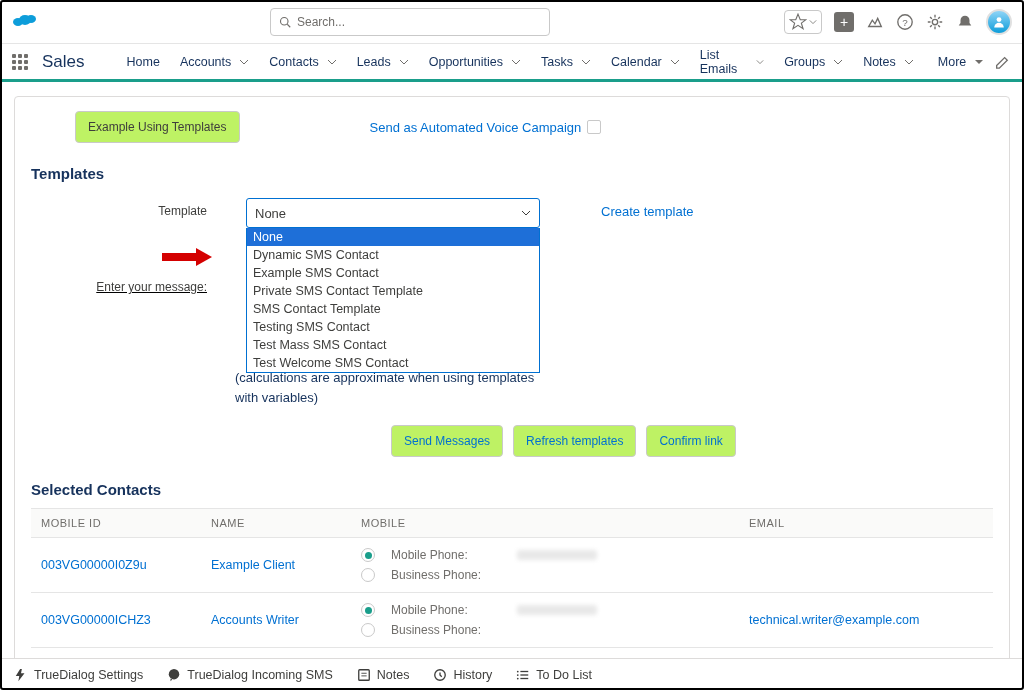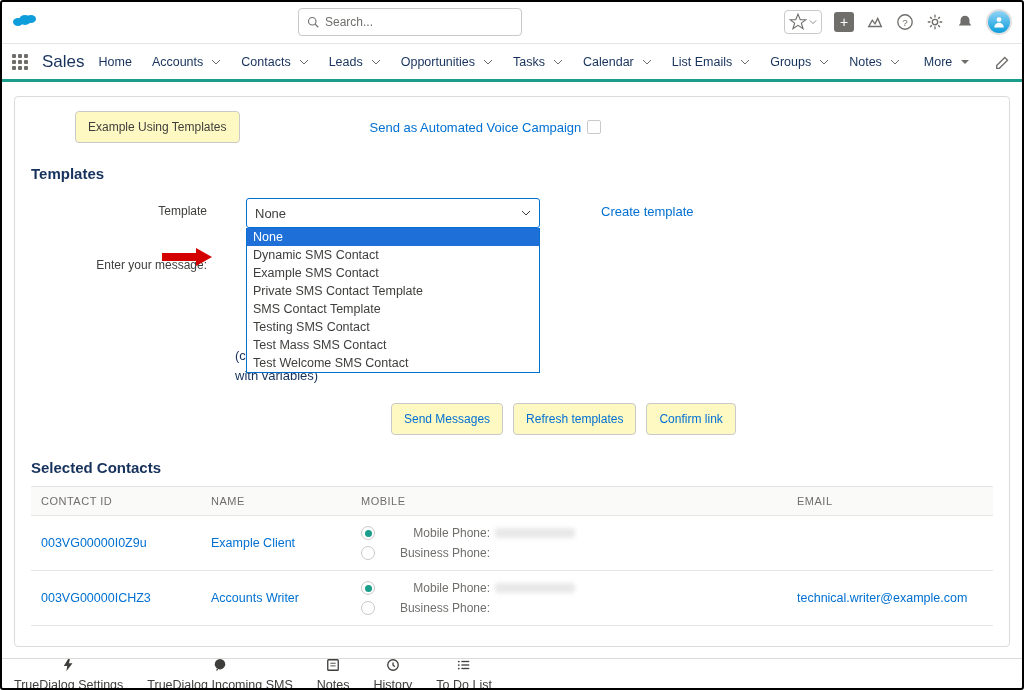--- a/index.html
+++ b/index.html
@@ -2,44 +2,44 @@
 <html><head>
 <meta charset="utf-8">
 <style>
 * { margin:0; padding:0; box-sizing:border-box; font-family: -apple-system, "Salesforce Sans", Arial, sans-serif; }
 body { width:1024px; height:690px; background:#fff; overflow:hidden; position:relative; }
 
 
 .header { height:44px; background:#fff; border-bottom:1px solid #e5e5e5; display:flex; align-items:center; padding:0 12px; }
 .logo { width:24px; height:16px; color:#0d9dda; }
 .search-wrap { flex:1; display:flex; justify-content:center; }
-.search { width:224px; height:28px; border:1px solid #c9c9c9; border-radius:4px; display:flex; align-items:center; padding:0 8px; color:#706e6b; font-size:12px; }
+.search { width:280px; height:28px; border:1px solid #c9c9c9; border-radius:4px; display:flex; align-items:center; padding:0 8px; color:#706e6b; font-size:12px; }
 .search svg { width:12px; height:12px; margin-right:6px; }
 .header-icons { display:flex; align-items:center; gap:12px; color:#706e6b; }
 .fav { border:1px solid #c9c9c9; border-radius:4px; height:24px; display:flex; align-items:center; padding:0 4px; gap:2px; }
 .fav svg, .hicon { width:18px; height:18px; }
 .plus { background:#706e6b; color:#fff; border-radius:3px; width:20px; height:20px; display:flex; align-items:center; justify-content:center; font-size:14px; }
 .avatar { width:26px; height:26px; border-radius:50%; background:linear-gradient(#8fd4f7,#0d9dda); border:2px solid #e0e0e0; display:flex; align-items:center; justify-content:center; }
 .avatar svg { width:16px; height:16px; }
 
 
 .nav { height:38px; border-bottom:3px solid #1a9e8b; display:flex; align-items:center; padding:0 12px; }
 .waffle { display:grid; grid-template-columns:repeat(3,4px); grid-template-rows:repeat(3,4px); gap:2px; margin-right:14px; cursor:pointer; }
 .waffle span { background:#706e6b; border-radius:1px; }
-.app-name { font-size:17px; font-weight:500; color:#16325c; margin-right:4px; }
+.app-name { font-size:17px; font-weight:500; color:#16325c; margin-right:32px; }
 .nav-items { display:flex; }
 .nav-item { display:flex; align-items:center; gap:8px; padding:0 10px; height:38px; font-size:12.5px; color:#16325c; cursor:pointer; }
 .chev { width:10px; height:10px; }
 .more-menu { margin-left:4px; }
 .pencil-edit { margin-left:auto; color:#706e6b; }
 
 
 .main { padding:14px; }
 .card { border:1px solid #dddbda; border-radius:4px; padding:14px 16px 20px; }
-.btn-outline { border:1px solid #c9c9c9; background:#fef9c3; color:#0070d2; font-size:12px; padding:8px 12px; border-radius:4px; cursor:pointer; }
+.btn-outline { border:1px solid #c9c9c9; background:#bef264; color:#0070d2; font-size:12px; padding:8px 12px; border-radius:4px; cursor:pointer; }
 .top-row { display:flex; align-items:center; gap:130px; margin-left:44px; }
 .auto-camp { display:flex; align-items:center; gap:6px; color:#0070d2; font-size:13px; }
 .auto-camp .box { width:14px; height:14px; border:1px solid #c9c9c9; border-radius:2px; }
 
 .section-title { color:#16325c; font-weight:700; font-size:15px; margin-top:22px; }
 .form-row { display:flex; align-items:flex-start; margin-top:16px;gap:25px; }
 .form-label { width:190px; text-align:right; padding-right:14px; font-size:12px; color:#3e3e3c; padding-top:6px; }
 .select-wrap { position:relative; width:294px; }
 .select-ctl { width:100%; height:30px; border:1px solid #0070d2; border-radius:3px; padding:0 8px; font-size:13px; color:#3e3e3c; display:flex; align-items:center; justify-content:space-between; cursor:pointer; }
 .dropdown { position:absolute; top:30px; left:0; width:100%; background:#fff; border:1px solid #0070d2; border-top:none; z-index:10; }
@@ -51,34 +51,34 @@
 
 .calc-note { color:#16325c; font-size:13px; margin-left:204px; margin-top:74px; line-height:1.5; max-width:320px; }
 
 .btn-row { display:flex; gap:10px; margin-left:360px; margin-top:18px; }
 
 .sub-section { color:#16325c; font-weight:700; font-size:15px; margin-top:24px; }
 .table { margin-top:10px; }
 .thead { display:flex; background:#fafaf9; border-top:1px solid #e5e5e5; border-bottom:1px solid #e5e5e5; font-size:11px; color:#706e6b; letter-spacing:0.5px; padding:8px 0; }
 .col-id { width:180px; padding-left:10px; }
 .col-name { width:150px; }
-.col-mobile { width:436px; }
+.col-mobile { width:388px; }
 .col-email { flex:1; }
 .trow { display:flex; border-bottom:1px solid #e5e5e5; align-items:center; padding:10px 0; font-size:12.5px; }
 .link { color:#0070d2; cursor:pointer; }
 .phone-opts { display:flex; flex-direction:column; gap:6px; }
-.phone-opt { display:flex; align-items:center; gap:5px;text-align:right; }
+.phone-opt { display:flex; align-items:center; gap:16px; }
 .radio { width:14px; height:14px; border:1px solid #c9c9c9; border-radius:50%; display:flex; align-items:center; justify-content:center; }
 .radio.on::after { content:""; width:7px; height:7px; border-radius:50%; background:#1a9e8b; }
 .phone-label { color:#706e6b; font-size:12px; width:110px; }
 .blur { width:80px; height:10px; background:#e8e8e8; border-radius:3px; filter:blur(2px); }
 
 
 .footer { position:absolute; bottom:0; left:0; right:0; height:32px; border-top:1px solid #dddbda; background:#fff; display:flex; align-items:center; gap:24px; padding:0 14px; font-size:12.5px; color:#3e3e3c; }
-.footer-item { display:flex; align-items:center; gap:6px; cursor:pointer;flex-direction:column; }
+.footer-item { display:flex; align-items:center; gap:6px; cursor:pointer; }
 .ficon { width:14px; height:14px; }
 
 
 .frame { position:absolute; inset:0; border:2px solid #000; pointer-events:none; border-radius:3px; }
 </style>
 </head>
 <body>
 
 <div class="header">
   <div>
@@ -241,37 +241,37 @@
           <div class="dropdown-item">Private SMS Contact Template</div>
           <div class="dropdown-item">SMS Contact Template</div>
           <div class="dropdown-item">Testing SMS Contact</div>
           <div class="dropdown-item">Test Mass SMS Contact</div>
           <div class="dropdown-item">Test Welcome SMS Contact</div>
         </div>
       </div>
       <div class="create-link">Create template</div>
     </div>
 
-    <div class="form-row" style="margin-top:24px;">
+    <div class="form-row" style="margin-top:46px;text-decoration:underline;">
       <div class="form-label">Enter your message:</div>
     </div>
 
     <div class="calc-note">(calculations are approximate when using templates with variables)</div>
 
     <div class="btn-row">
       <button class="btn-outline">Send Messages</button>
       <button class="btn-outline">Refresh templates</button>
       <button class="btn-outline">Confirm link</button>
     </div>
 
     <div class="sub-section">Selected Contacts</div>
 
     <div class="table">
       <div class="thead">
-        <div class="col-id">CONTACT ID</div>
+        <div class="col-id">MOBILE ID</div>
         <div class="col-name">NAME</div>
         <div class="col-mobile">MOBILE</div>
         <div class="col-email">EMAIL</div>
       </div>
       <div class="trow">
         <div class="col-id link">003VG00000I0Z9u</div>
         <div class="col-name link">Example Client</div>
         <div class="col-mobile phone-opts">
           <div class="phone-opt">
               <span class="radio on"></span>

